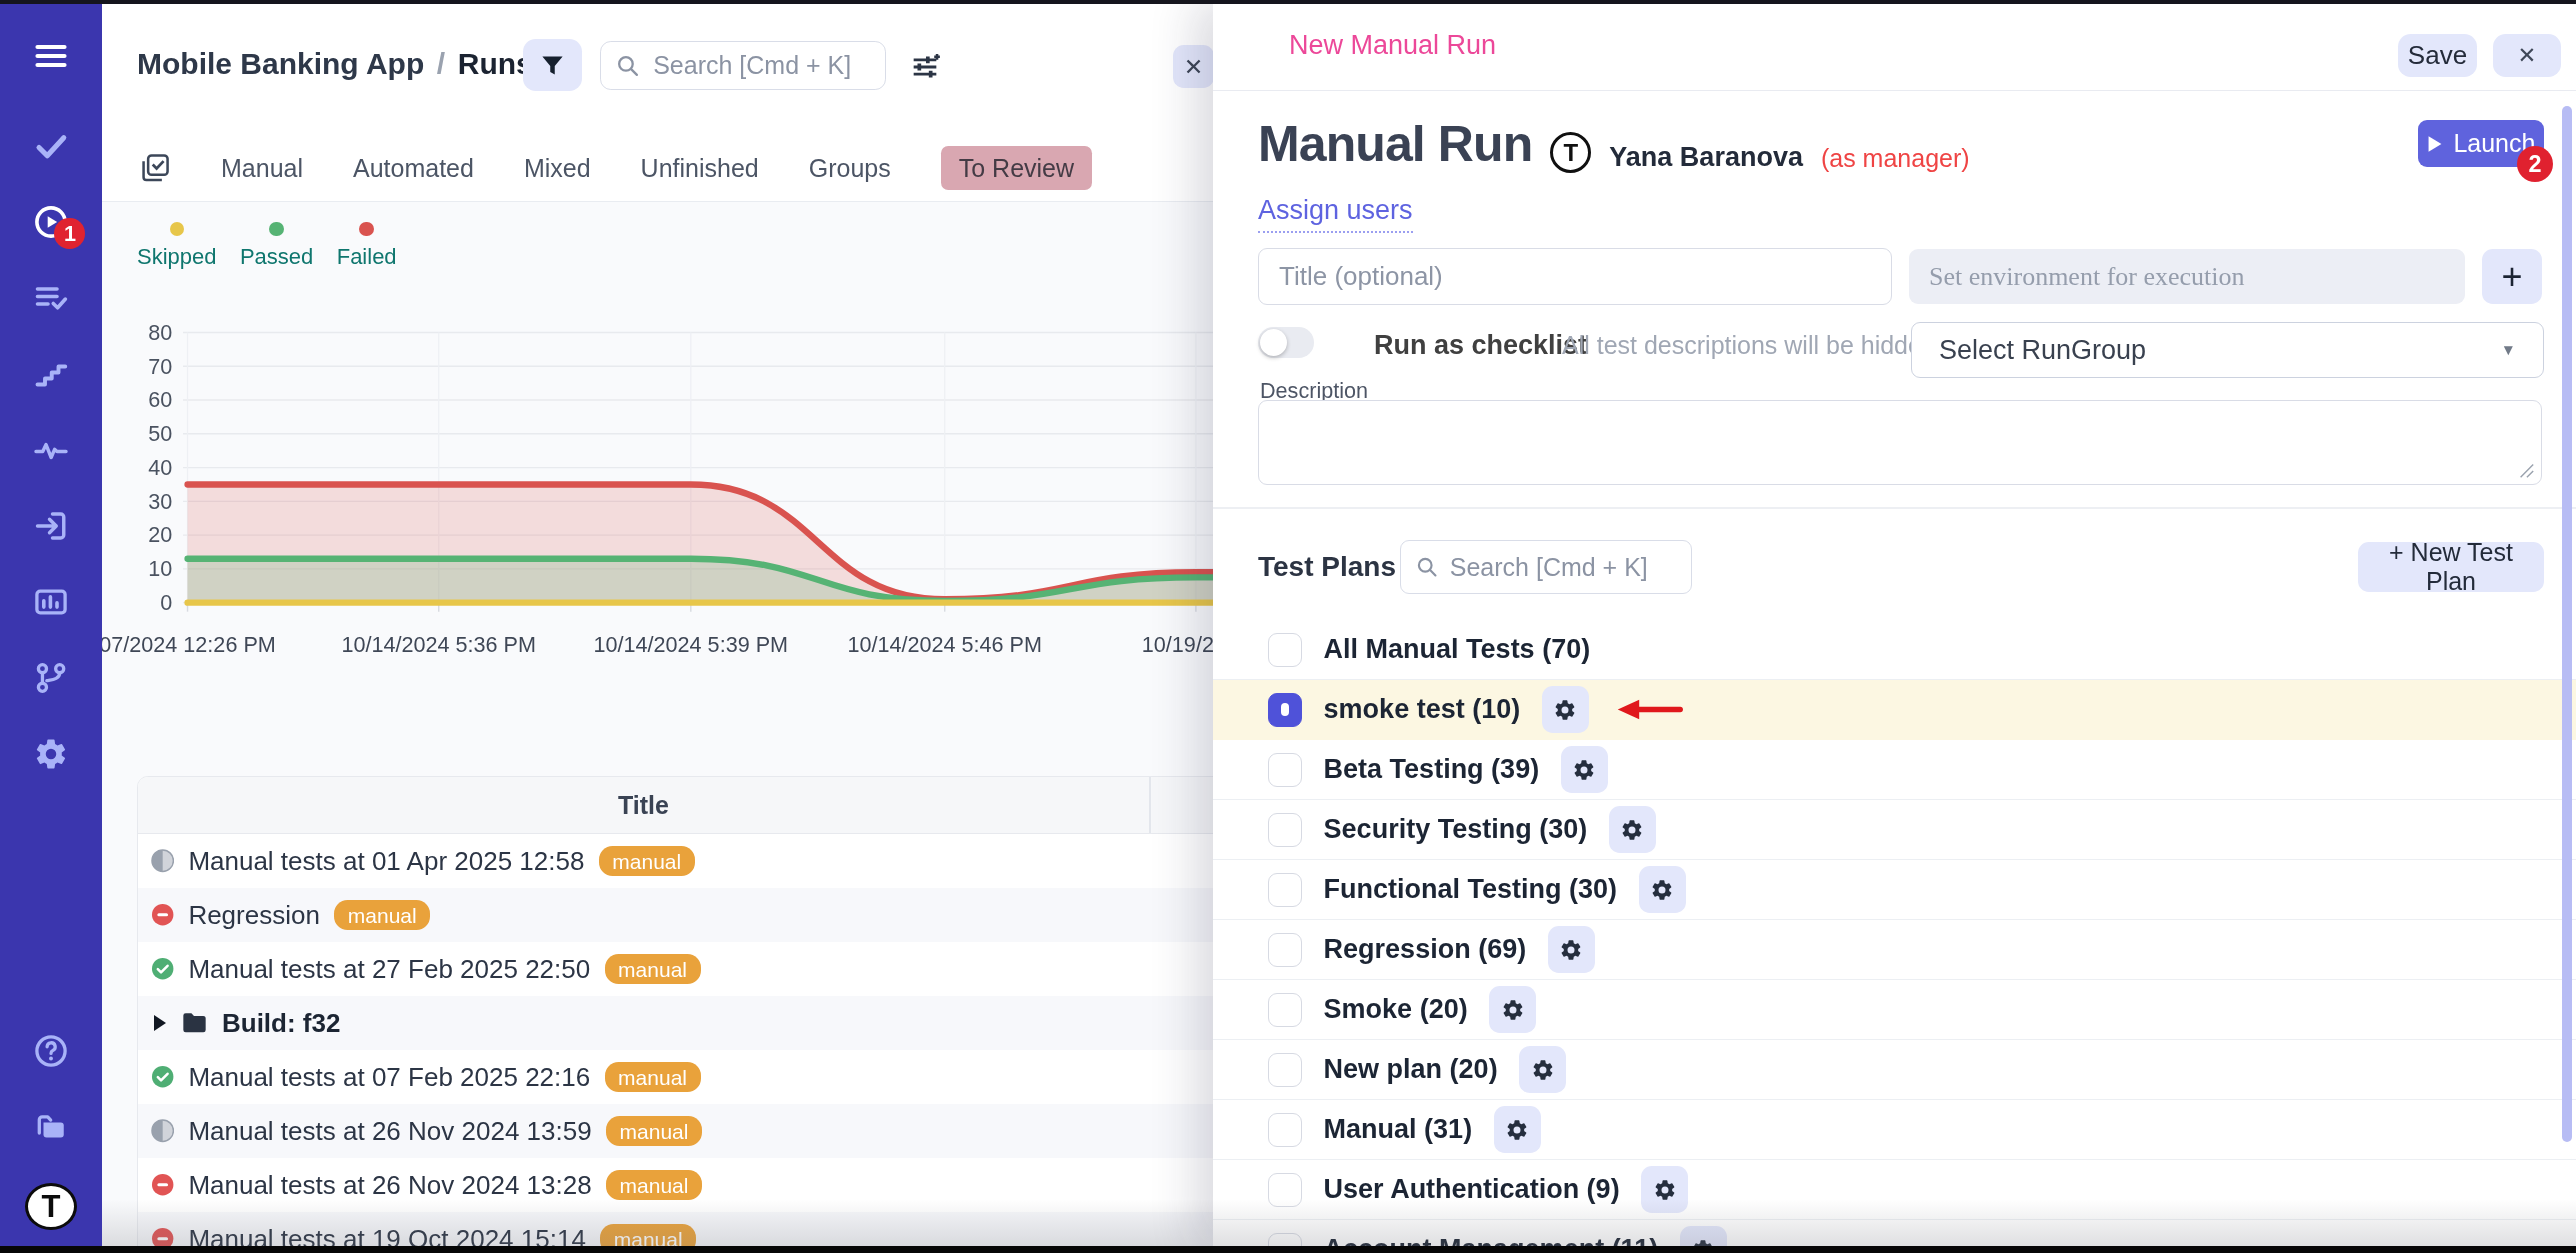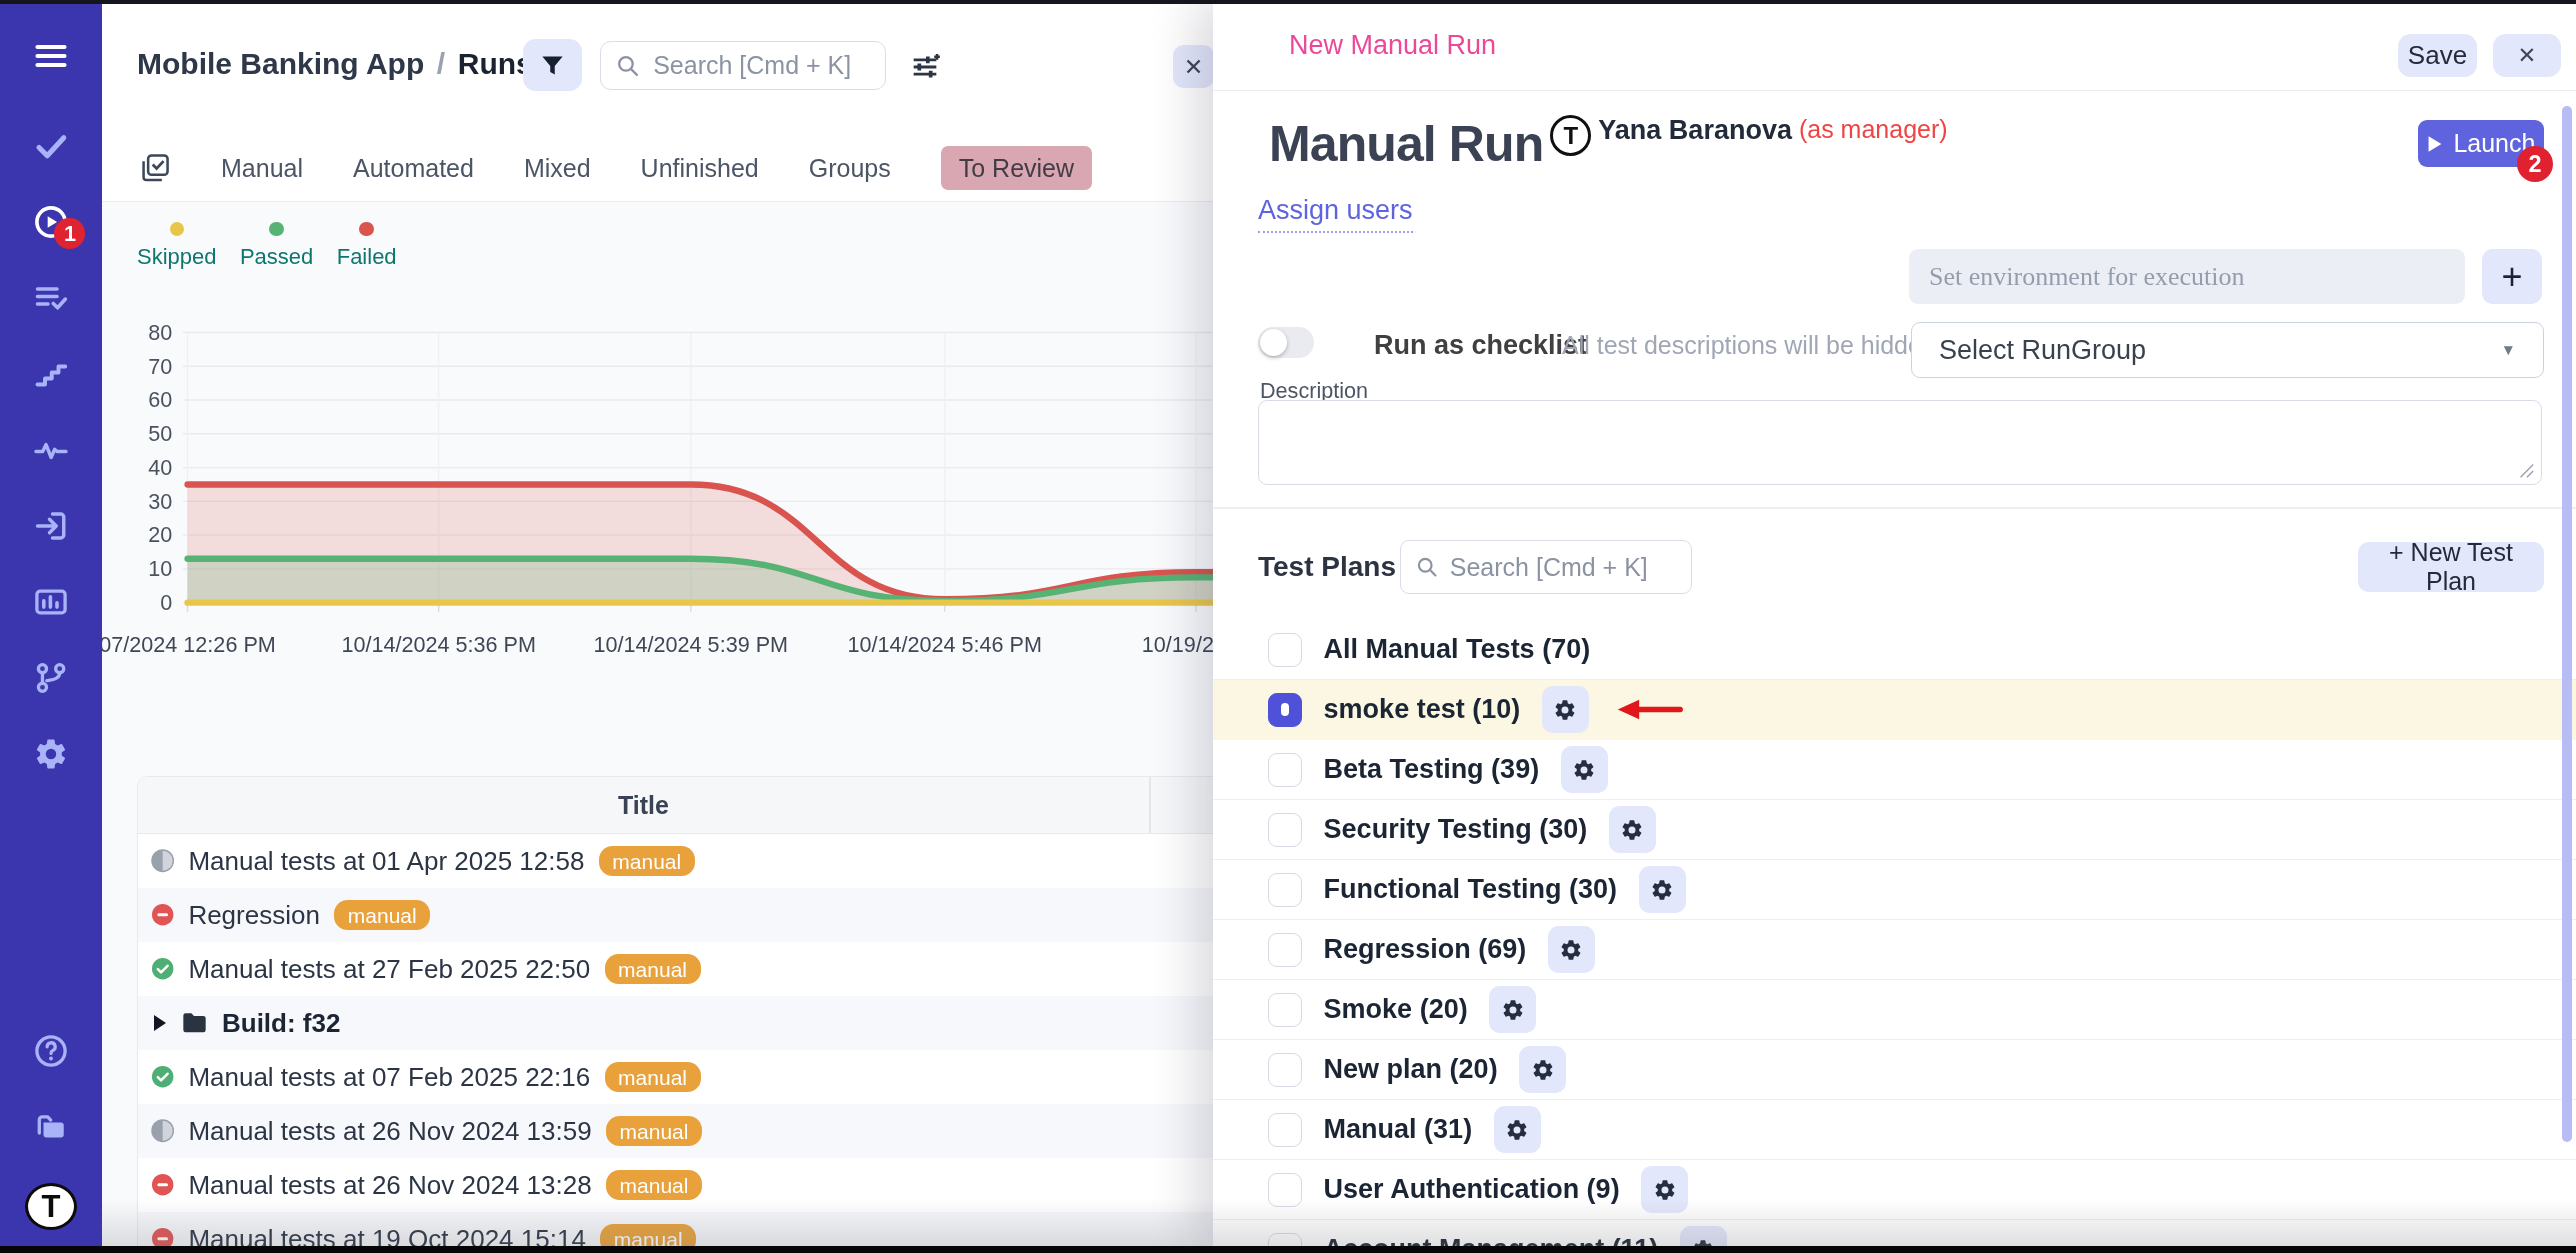--- a/index.html
+++ b/index.html
@@ -108,21 +108,21 @@
   #right-panel{
     position:absolute;left:1213px;top:0;width:1363px;height:1246px;background:#fff;
     box-shadow:-18px 0 43px rgba(30,32,60,.16);z-index:40;overflow:hidden;
   }
   .rp-header{position:absolute;top:0;left:0;right:0;height:90px;border-bottom:1.8px solid #e9ebf1;}
   .rp-title{position:absolute;left:45px;top:30px;font-size:27px;color:#ec4899;margin-left:31px;}
   .rp-save{position:absolute;left:1185px;top:34px;width:79px;height:43px;font-size:26px;
     color:#242b3a;font-family:"Liberation Sans",sans-serif;}
   .rp-close{position:absolute;left:1280px;top:34px;width:68px;height:43px;font-size:22.5px;color:#3f4859;}
 
-  .run-title-row{position:absolute;left:56px;top:115px;display:flex;align-items:flex-start;gap:7px;}
+  .run-title-row{position:absolute;left:45px;top:115px;display:flex;align-items:flex-end;gap:18px;}
   .run-h1{font-size:50px;font-weight:bold;color:#3a4254;letter-spacing:-0.9px;white-space:nowrap;}
   .avatar{width:41px;height:41px;border-radius:50%;border:3.6px solid #101010;background:#fff;
     display:flex;align-items:center;justify-content:center;font-weight:bold;font-size:24px;
     color:#101010;box-sizing:border-box;flex:none;}
   .mgr-name{font-size:27px;font-weight:bold;color:#232b3a;white-space:nowrap;}
   .mgr-suffix{font-size:25px;color:#ef4444;white-space:nowrap;}
   .launch-btn{
     position:absolute;left:1205px;top:120px;width:126px;height:47px;background:#5f63dd;border:none;
     border-radius:9px;color:#fff;font-size:25px;display:flex;align-items:center;justify-content:center;
     gap:10.8px;cursor:pointer;font-family:"Liberation Sans",sans-serif;
@@ -465,20 +465,21 @@
   <button class="launch-btn">
     <svg width="16" height="18" viewBox="0 0 12 14">
       <path d="M1 1l10 6-10 6z" fill="#fff"></path>
     </svg>
     <span>Launch</span>
   </button>
   <div class="launch-badge">2</div>
 
   <a class="assign-link">Assign users</a>
 
+  <input class="inp f-title" type="text" placeholder="Title (optional)" style="">
   <input class="inp f-env" type="text" placeholder="Set environment for execution" style="">
   <button class="icon-btn f-plus">+</button>
 
   <div class="toggle">
       <div class="knob"></div>
     </div>
   <div class="chk-label">Run as checklist</div>
   <div class="chk-hint">All test descriptions will be hidden</div>
 
   <div class="f-select">

